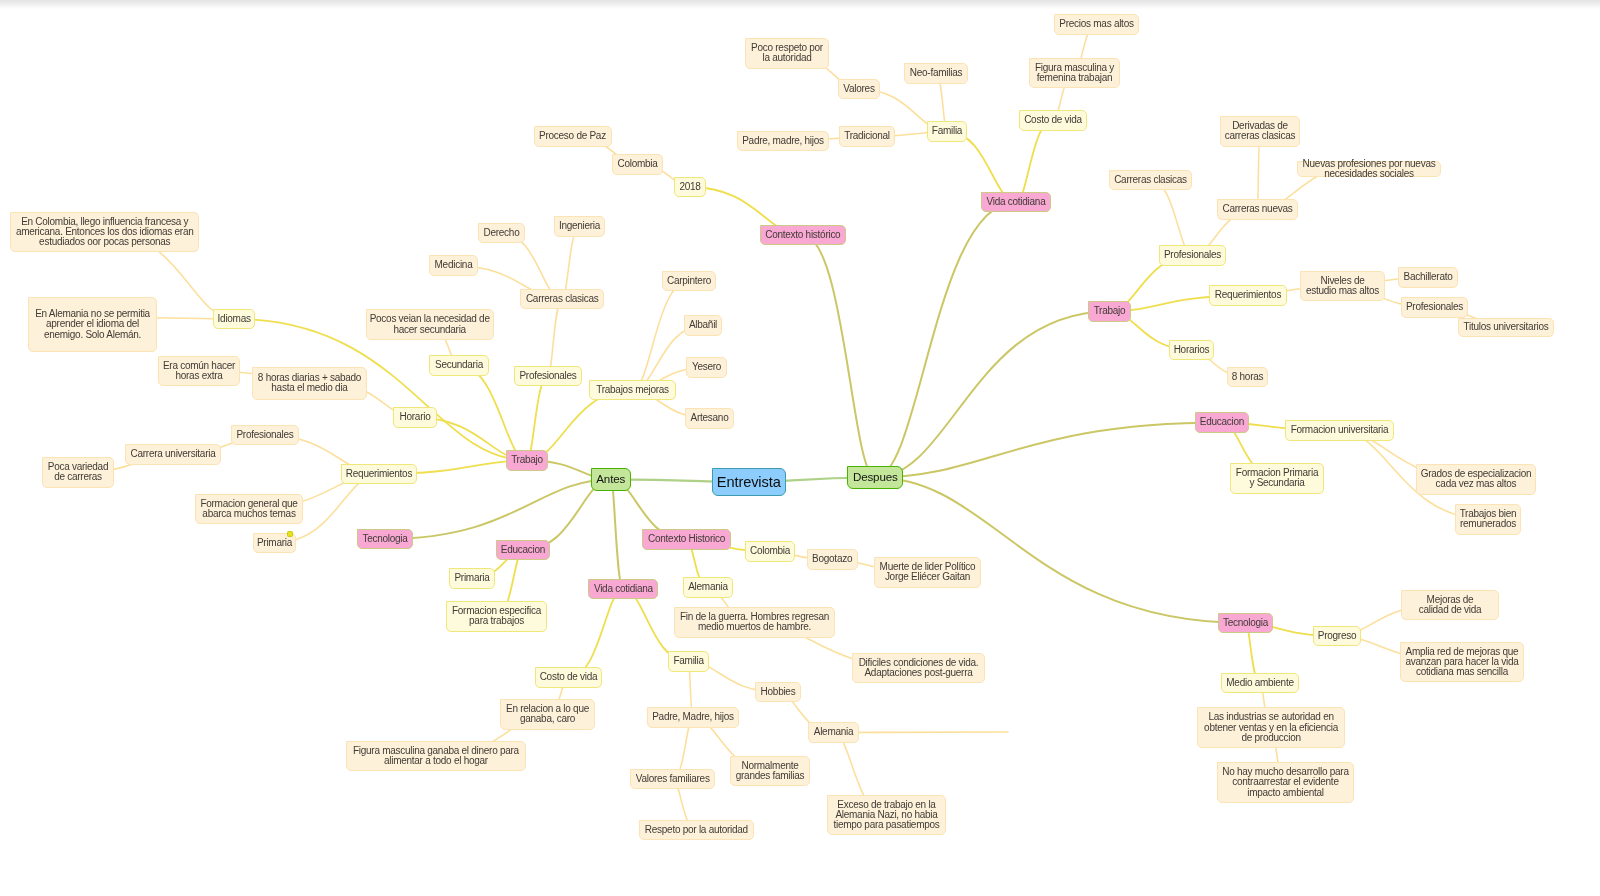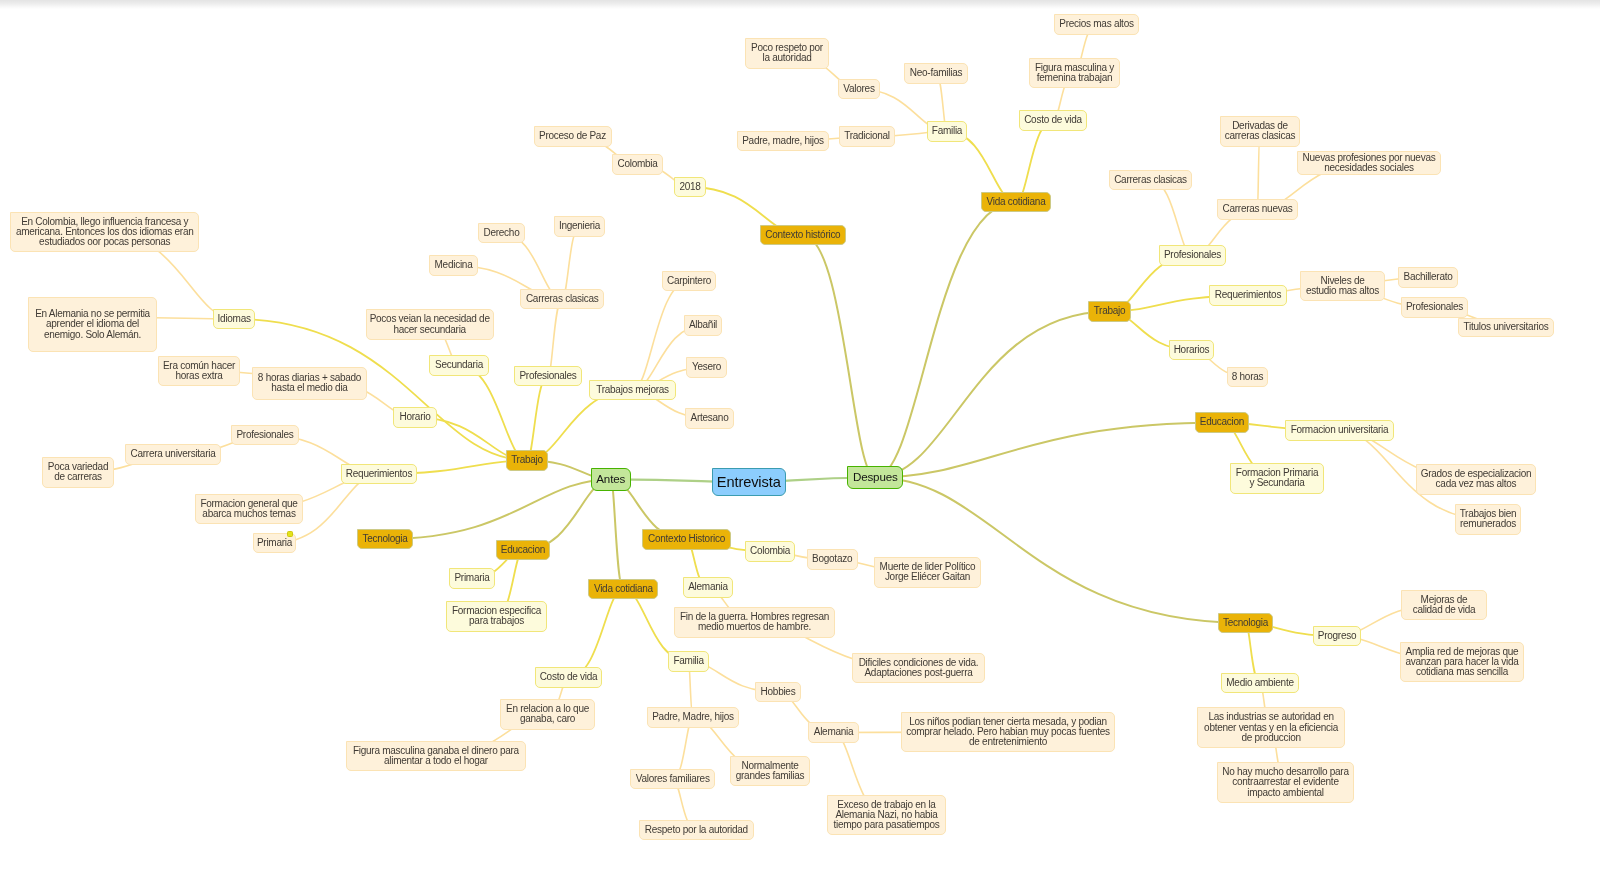--- a/index.html
+++ b/index.html
@@ -14,21 +14,21 @@
   svg#links{position:absolute;left:0;top:0;width:1600px;height:896px;
     pointer-events:none;}
   .node{position:absolute;box-sizing:border-box;display:flex;align-items:center;
     justify-content:center;text-align:center;border-radius:0 5px 5px 5px;
     color:#403b35;white-space:pre;font-size:10px;line-height:10.2px;
     letter-spacing:-0.27px;}
   .n-root{background:#8ccdfd;border:1.6px solid #3b9cb0;border-radius:0 6px 6px 6px;
     font-size:14.6px;line-height:15px;letter-spacing:-0.1px;color:#0d0d0d;}
   .n-l2{background:#c3e69a;border:1.6px solid #47b300;border-radius:0 6px 6px 6px;
     font-size:11.6px;line-height:12px;letter-spacing:-0.15px;color:#141414;}
-  .n-l3{background:#eab308;border:1px solid #cdca86;}
+  .n-l3{background:#f9a8d4;border:1px solid #cdca86;}
   .n-l4{background:#fdfbdc;border:1px solid #f1e679;}
   .n-leaf{background:#fef1da;border:1px solid #fbe3b4;}
   .node-label{display:block;}
   .collapse-marker{position:absolute;right:1.6px;top:-2.9px;width:6px;height:6px;
     box-sizing:border-box;background:#e3e31c;border:1px solid #cfc70d;border-radius:1.5px;}
 </style>
 </head>
 <body>
 
 <div id="canvas">
@@ -175,21 +175,21 @@
   <div class="node n-leaf" style="left:839.0px;top:126.4px;width:56.0px;height:20.2px"><span class="node-label">Tradicional</span></div>
   <div class="node n-leaf" style="left:736.6px;top:130.9px;width:92.8px;height:20.2px"><span class="node-label">Padre, madre, hijos</span></div>
   <div class="node n-leaf" style="left:1054.0px;top:14.4px;width:85.0px;height:20.2px"><span class="node-label">Precios mas altos</span></div>
   <div class="node n-leaf" style="left:1029.0px;top:57.8px;width:91.0px;height:30.4px"><span class="node-label">Figura masculina y
 femenina trabajan</span></div>
   <div class="node n-l4" style="left:1019.0px;top:110.4px;width:68.0px;height:20.2px"><span class="node-label">Costo de vida</span></div>
   <div class="node n-l3" style="left:981.0px;top:192.0px;width:70.0px;height:20.0px"><span class="node-label">Vida cotidiana</span></div>
   <div class="node n-leaf" style="left:1109.0px;top:169.9px;width:83.0px;height:20.2px"><span class="node-label">Carreras clasicas</span></div>
   <div class="node n-leaf" style="left:1220.0px;top:116.3px;width:80.0px;height:30.4px"><span class="node-label">Derivadas de
 carreras clasicas</span></div>
-  <div class="node n-leaf" style="left:1297.0px;top:151px;width:144.0px;height:24px"><span class="node-label">Nuevas profesiones por nuevas
+  <div class="node n-leaf" style="left:1297.0px;top:161px;width:144.0px;height:16px"><span class="node-label">Nuevas profesiones por nuevas
 necesidades sociales</span></div>
   <div class="node n-leaf" style="left:1217.0px;top:199.4px;width:81.0px;height:20.2px"><span class="node-label">Carreras nuevas</span></div>
   <div class="node n-l4" style="left:1159.0px;top:245.4px;width:67.0px;height:20.2px"><span class="node-label">Profesionales</span></div>
   <div class="node n-l3" style="left:1088.1px;top:301.4px;width:42.8px;height:20.2px"><span class="node-label">Trabajo</span></div>
   <div class="node n-l4" style="left:1209.0px;top:285.4px;width:78.0px;height:20.2px"><span class="node-label">Requerimientos</span></div>
   <div class="node n-leaf" style="left:1300.3px;top:270.8px;width:84.4px;height:30.4px"><span class="node-label">Niveles de
 estudio mas altos</span></div>
   <div class="node n-leaf" style="left:1398.0px;top:267.4px;width:60.0px;height:20.2px"><span class="node-label">Bachillerato</span></div>
   <div class="node n-leaf" style="left:1401.0px;top:297.4px;width:67.0px;height:20.2px"><span class="node-label">Profesionales</span></div>
   <div class="node n-leaf" style="left:1458px;top:317.9px;width:96.0px;height:19px"><span class="node-label">Titulos universitarios</span></div>
@@ -198,21 +198,21 @@
   <div class="node n-l3" style="left:1195.0px;top:412.4px;width:54.0px;height:20.2px"><span class="node-label">Educacion</span></div>
   <div class="node n-l4" style="left:1285.0px;top:420.4px;width:109.0px;height:20.2px"><span class="node-label">Formacion universitaria</span></div>
   <div class="node n-l4" style="left:1230.0px;top:463.3px;width:94.0px;height:30.4px"><span class="node-label">Formacion Primaria
 y Secundaria</span></div>
   <div class="node n-leaf" style="left:1416.0px;top:464.3px;width:120.0px;height:30.4px"><span class="node-label">Grados de especializacion
 cada vez mas altos</span></div>
   <div class="node n-leaf" style="left:1455.0px;top:504.3px;width:66.0px;height:30.4px"><span class="node-label">Trabajos bien
 remunerados</span></div>
   <div class="node n-l3" style="left:1218.0px;top:612.9px;width:55.0px;height:20.2px"><span class="node-label">Tecnologia</span></div>
   <div class="node n-l4" style="left:1313.0px;top:625.9px;width:48.0px;height:20.2px"><span class="node-label">Progreso</span></div>
-  <div class="node n-leaf" style="left:1401.0px;top:589.8px;width:86px;height:30.4px"><span class="node-label">Mejoras de
+  <div class="node n-leaf" style="left:1401.0px;top:589.8px;width:98px;height:30.4px"><span class="node-label">Mejoras de
 calidad de vida</span></div>
   <div class="node n-leaf" style="left:1400.0px;top:641.7px;width:124.0px;height:40.6px"><span class="node-label">Amplia red de mejoras que
 avanzan para hacer la vida
 cotidiana mas sencilla</span></div>
   <div class="node n-l4" style="left:1221.0px;top:672.9px;width:78.0px;height:20.2px"><span class="node-label">Medio ambiente</span></div>
   <div class="node n-leaf" style="left:1197.0px;top:707.0px;width:148.2px;height:41.4px"><span class="node-label">Las industrias se autoridad en
 obtener ventas y en la eficiencia
 de produccion</span></div>
   <div class="node n-leaf" style="left:1216.7px;top:762.2px;width:137.6px;height:40.6px"><span class="node-label">No hay mucho desarrollo para
 contraarrestar el evidente
@@ -234,23 +234,20 @@
 Jorge Eliécer Gaitan</span></div>
   <div class="node n-l4" style="left:682.6px;top:577.4px;width:50.8px;height:20.2px"><span class="node-label">Alemania</span></div>
   <div class="node n-leaf" style="left:674.0px;top:607.3px;width:161.0px;height:30.4px"><span class="node-label">Fin de la guerra. Hombres regresan
 medio muertos de hambre.</span></div>
   <div class="node n-leaf" style="left:852.0px;top:652.8px;width:133.0px;height:30.4px"><span class="node-label">Dificiles condiciones de vida.
 Adaptaciones post-guerra</span></div>
   <div class="node n-l4" style="left:667.9px;top:650.9px;width:41.5px;height:20.8px"><span class="node-label">Familia</span></div>
   <div class="node n-leaf" style="left:755.0px;top:681.9px;width:46.0px;height:20.2px"><span class="node-label">Hobbies</span></div>
   <div class="node n-leaf" style="left:647.0px;top:707.4px;width:92.0px;height:20.2px"><span class="node-label">Padre, Madre, hijos</span></div>
   <div class="node n-leaf" style="left:808.0px;top:722.4px;width:51.0px;height:20.2px"><span class="node-label">Alemania</span></div>
-  <div class="node n-leaf" style="left:900.6px;top:711.7px;width:214.8px;height:40.6px"><span class="node-label">Los niños podian tener cierta mesada, y podian
-comprar helado. Pero habian muy pocas fuentes
-de entretenimiento</span></div>
   <div class="node n-leaf" style="left:730.0px;top:756.3px;width:80.0px;height:30.2px"><span class="node-label">Normalmente
 grandes familias</span></div>
   <div class="node n-leaf" style="left:630.2px;top:768.8px;width:85.0px;height:20.2px"><span class="node-label">Valores familiares</span></div>
   <div class="node n-leaf" style="left:638.6px;top:819.5px;width:115.6px;height:20.9px"><span class="node-label">Respeto por la autoridad</span></div>
   <div class="node n-leaf" style="left:827.0px;top:794.7px;width:119.0px;height:40.6px"><span class="node-label">Exceso de trabajo en la
 Alemania Nazi, no habia
 tiempo para pasatiempos</span></div>
 </div>
 
 </body></html>

